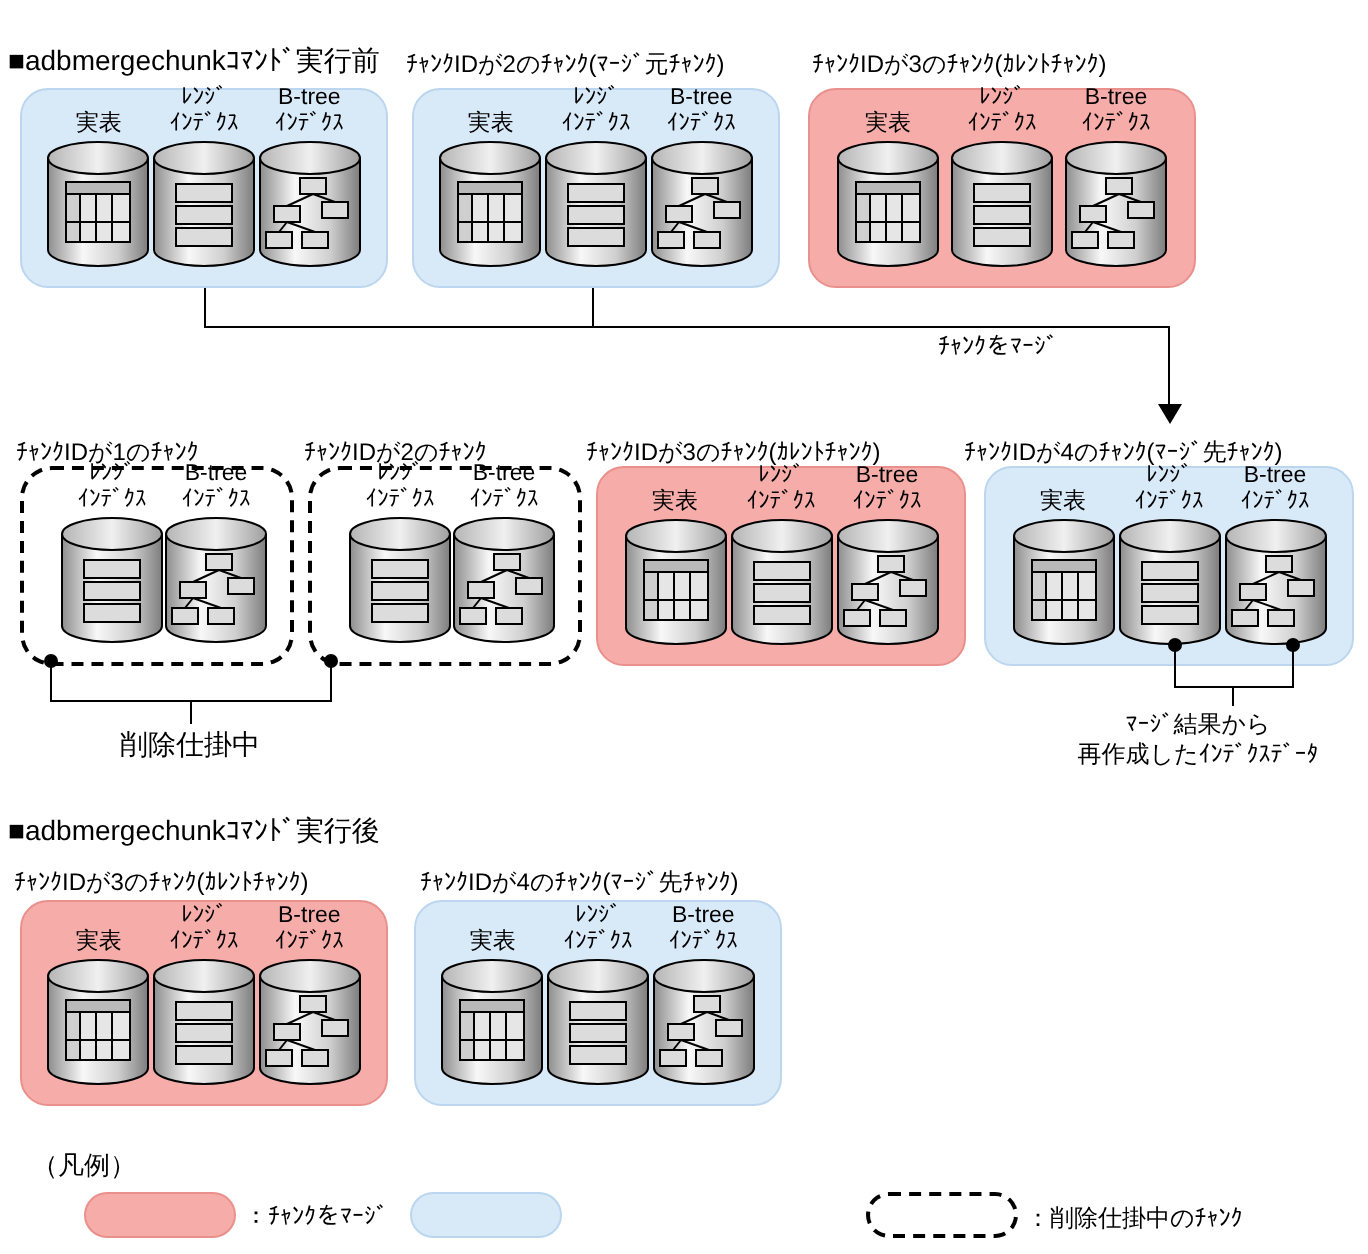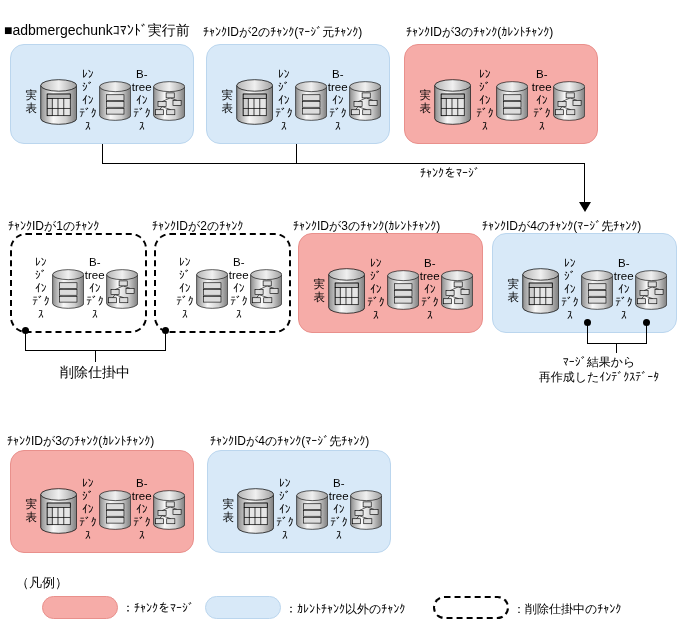--- a/index.html
+++ b/index.html
@@ -8,32 +8,32 @@
     font-family:"Liberation Sans","DejaVu Sans",sans-serif;color:#000;overflow:hidden;
   }
   .h{position:absolute;font-size:14px;white-space:nowrap;}
   .lbl{position:absolute;font-size:12px;white-space:nowrap;}
   .chunk{position:absolute;border-radius:14px;box-sizing:border-box;
          display:flex;justify-content:space-between;align-items:flex-end;
          padding:6px 12px 9px 12px;}
   .chunk.pink{background:#F6ACA8;border:1px solid #E9908C;}
   .chunk.blue{background:#D8E9F8;border:1px solid #BBD6EE;}
   .chunk.dashed{background:#fff;border:2px dashed #000;border-radius:16px;padding:6px 18px 9px 18px;}
-  .col{display:flex;flex-direction:row;align-items:center;width:54px;}
+  .col{display:flex;flex-direction:column;align-items:center;width:54px;}
   .clabel{font-size:11.5px;line-height:13px;text-align:center;white-space:pre-line;
           min-height:27px;display:flex;align-items:flex-end;justify-content:center;margin-bottom:1px;}
   .cylsvg{width:52px;height:64px;display:block;}
   .ln{position:absolute;background:#000;}
   .dot{position:absolute;width:7px;height:7px;background:#000;border-radius:50%;}
   .arrowhead{position:absolute;width:0;height:0;
              border-left:6px solid transparent;border-right:6px solid transparent;
              border-top:10px solid #000;}
   .ann{position:absolute;font-size:12px;white-space:pre-line;}
   .ann.center{text-align:center;}
-  .ann.right{text-align:left;}
+  .ann.right{text-align:center;}
   .ann.big{font-size:14px;}
   .pill{position:absolute;width:76px;height:23px;border-radius:12px;box-sizing:border-box;}
   .pill.pink{background:#F6ACA8;border:1px solid #E9908C;}
   .pill.blue{background:#D8E9F8;border:1px solid #BBD6EE;}
   .pill.dashed{background:#fff;border:2px dashed #000;}
 </style>
 </head>
 <body>
 
 <svg width="0" height="0" style="position:absolute" aria-hidden="true">
@@ -259,20 +259,21 @@
 
   <div class="dot" style="left:584px;top:319px"></div>
   <div class="dot" style="left:643px;top:319px"></div>
   <div class="ln" style="left:587px;top:323px;width:1px;height:20px"></div>
   <div class="ln" style="left:646px;top:323px;width:1px;height:20px"></div>
   <div class="ln" style="left:587px;top:343px;width:60px;height:1px"></div>
   <div class="ln" style="left:616px;top:343px;width:1px;height:10px"></div>
   <div class="ann center" style="left:514px;top:355px;width:170px;line-height:15px">ﾏｰｼﾞ結果から
 再作成したｲﾝﾃﾞｸｽﾃﾞｰﾀ</div>
 
+  <div class="h" style="left:4px;top:407px">■adbmergechunkｺﾏﾝﾄﾞ実行後</div>
   <div class="lbl" style="left:7px;top:433px">ﾁｬﾝｸIDが3のﾁｬﾝｸ(ｶﾚﾝﾄﾁｬﾝｸ)</div>
   <div class="lbl" style="left:210px;top:433px">ﾁｬﾝｸIDが4のﾁｬﾝｸ(ﾏｰｼﾞ先ﾁｬﾝｸ)</div>
 
   <div class="chunk pink" style="left:10px;top:450px;width:184px;height:103px">
     <div class="col">
       <div class="clabel">実表</div>
       <svg class="cylsvg">
           <use href="#sym-table"></use>
         </svg>
     </div>
@@ -312,17 +313,16 @@
       <svg class="cylsvg">
           <use href="#sym-btree"></use>
         </svg>
     </div>
   </div>
 
   <div class="lbl" style="left:16px;top:574px;font-size:13px">（凡例）</div>
   <div class="pill pink" style="left:42px;top:596px"></div>
   <div class="lbl" style="left:122px;top:601px">：ﾁｬﾝｸをﾏｰｼﾞ</div>
   <div class="pill blue" style="left:205px;top:596px"></div>
-  <div class="lbl" style="left:285px;top:601px">：ｶﾚﾝﾄﾁｬﾝｸ以外のﾁｬﾝｸ</div>
   <div class="pill dashed" style="left:433px;top:596px"></div>
   <div class="lbl" style="left:513px;top:601px">：削除仕掛中のﾁｬﾝｸ</div>
 
 </div>
 
 </body></html>

